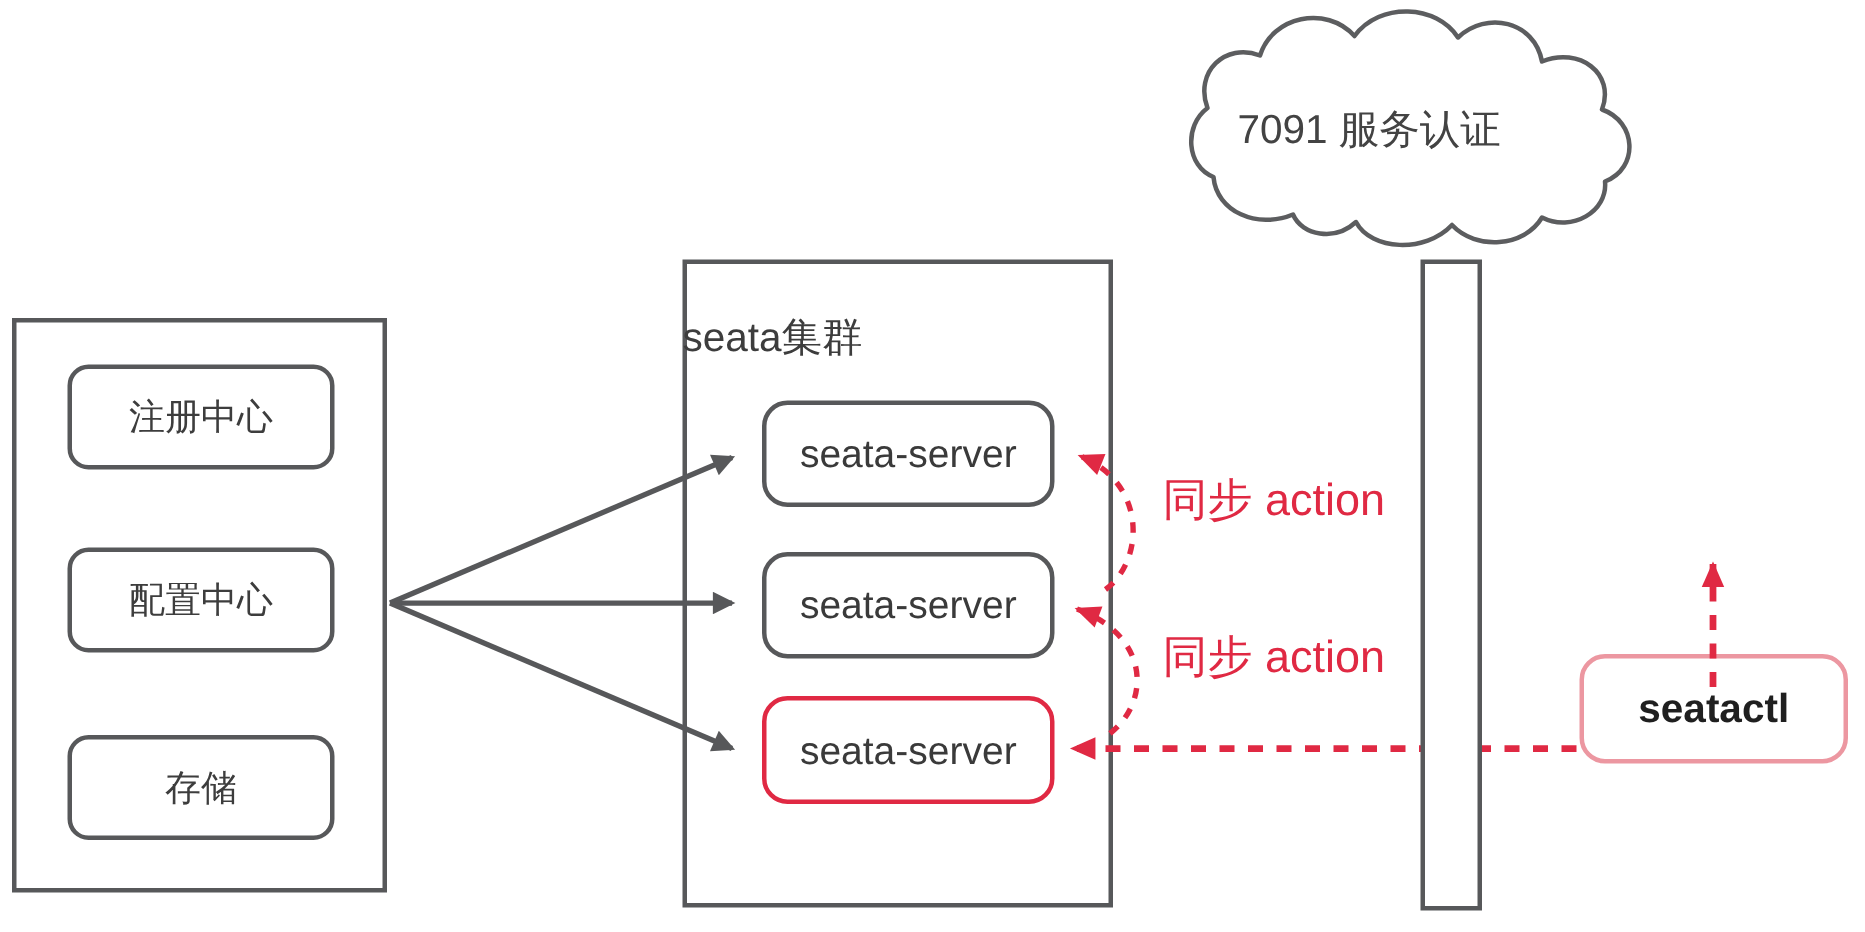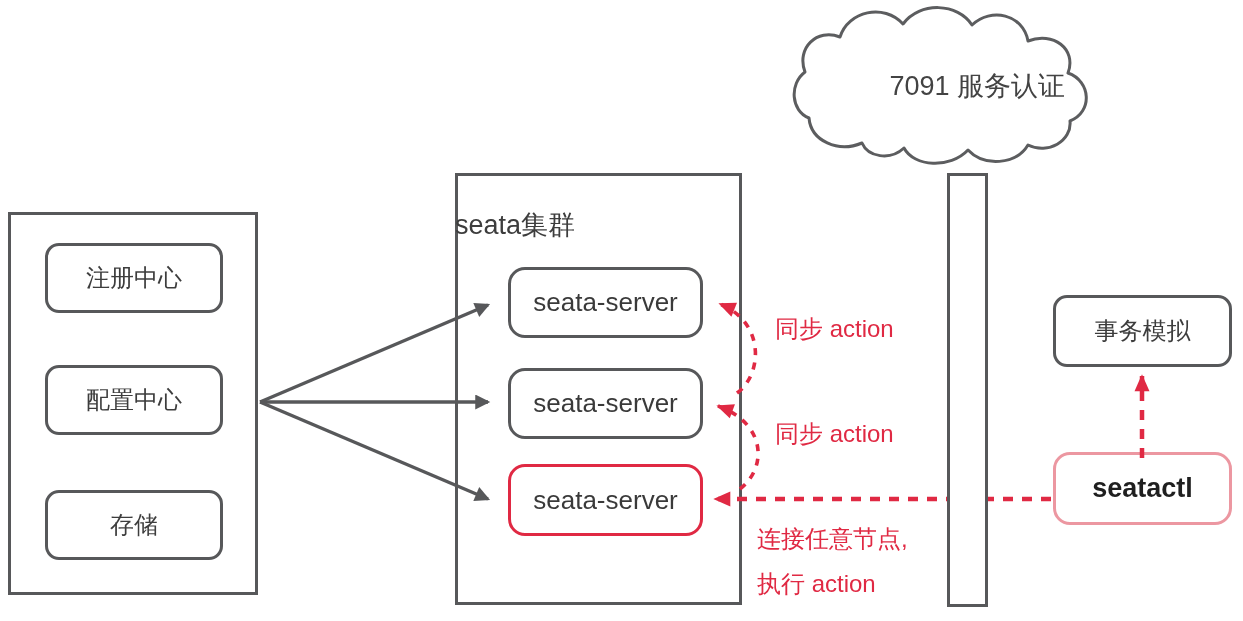--- a/index.html
+++ b/index.html
@@ -39,30 +39,30 @@
   .server {
     border-radius: 17px;
     font-size: 26px;
     color: #3a3a3a;
     z-index: 1;
   }
   .server.highlight { border-color: #e02943; }
   .annotation {
     position: absolute;
     color: #e02943;
-    font-size: 24px;
+    font-size: 30px;
     z-index: 3;
     white-space: nowrap;
   }
   .cloud-label {
     position: absolute;
     left: 825px;
     top: 68px;
     width: 240px;
-    text-align: right;
+    text-align: left;
     font-size: 27px;
     color: #434343;
     z-index: 3;
   }
   .cluster-title {
     position: absolute;
     left: 455px;
     top: 207px;
     width: 287px;
     font-size: 27px;
@@ -100,35 +100,28 @@
   <div class="box label-center server" style="left:508px; top:267px; width:189px; height:65px;">
     <span>seata-server</span>
   </div>
   <div class="box label-center server" style="left:508px; top:368px; width:189px; height:65px;">
     <span>seata-server</span>
   </div>
   <div class="box label-center server highlight" style="left:508px; top:464px; width:189px; height:66px;">
     <span>seata-server</span>
   </div>
 
-  <div class="box label-center" style="left:1053px; top:295px; width:173px; height:66px;">
-    <span>事务模拟</span>
-  </div>
-  <div class="box label-center seatactl-box" style="left:1053px; top:452px; width:173px; height:67px;text-align:right;">
+  <div class="box label-center seatactl-box" style="left:1053px; top:436px; width:173px; height:67px;text-align:right;">
     <span>seatactl</span>
   </div>
 
   <div class="cloud-label">7091 服务认证</div>
 
   <div class="annotation" style="left:775px; top:313px;">同步 action</div>
   <div class="annotation" style="left:775px; top:418px;">同步 action</div>
-  <div class="annotation connect-note" style="left:757px; top:516px;">
-    <div>连接任意节点,</div>
-    <div>执行 action</div>
-  </div>
 
   <svg class="layer-svg" width="1243" height="621" viewBox="0 0 1243 621">
     <defs>
       <marker id="arrowGray" viewBox="0 0 10 10" refX="8.5" refY="5" markerWidth="17" markerHeight="15" markerUnits="userSpaceOnUse" orient="auto">
         <path d="M0,0 L10,5 L0,10 Z" fill="#57585a"></path>
       </marker>
       <marker id="arrowRed" viewBox="0 0 10 10" refX="9" refY="5" markerWidth="19" markerHeight="17" markerUnits="userSpaceOnUse" orient="auto">
         <path d="M0,0.6 L10,5 L0,9.4 Z" fill="#e02943"></path>
       </marker>
     </defs>

